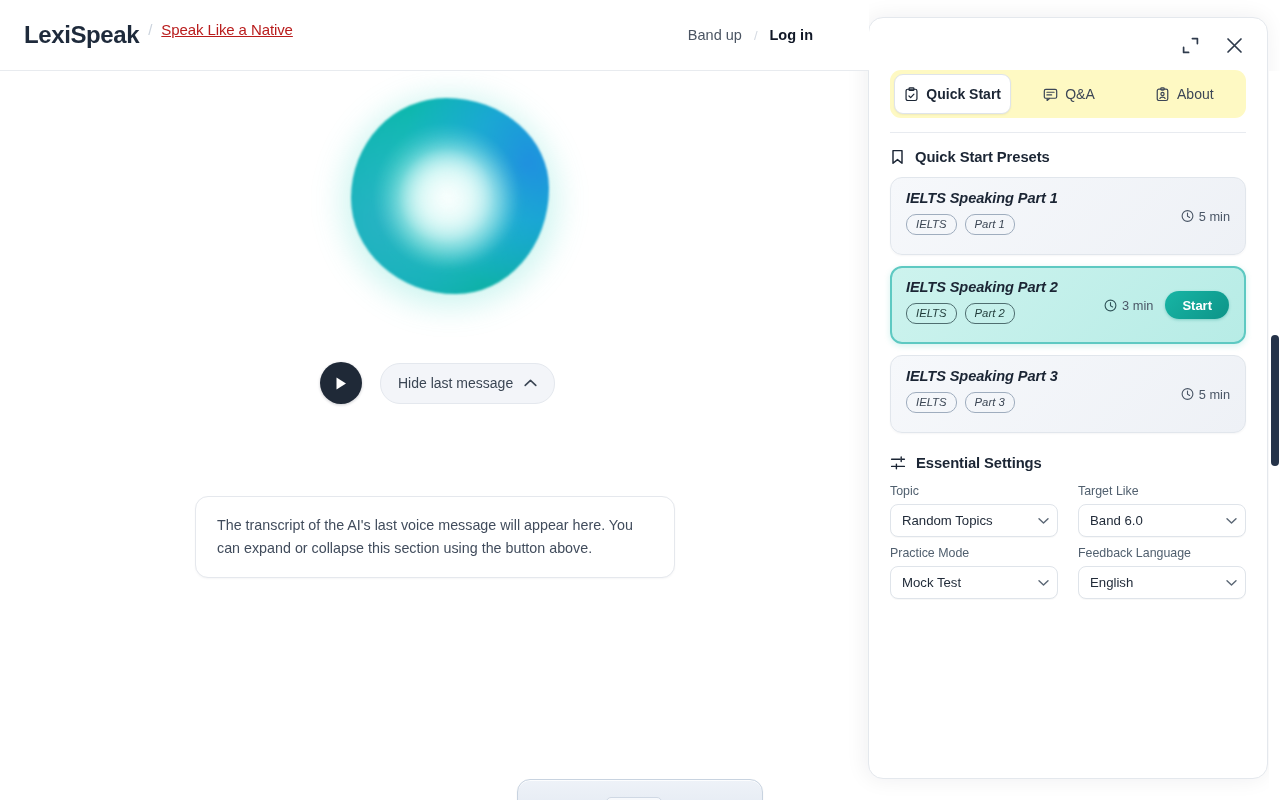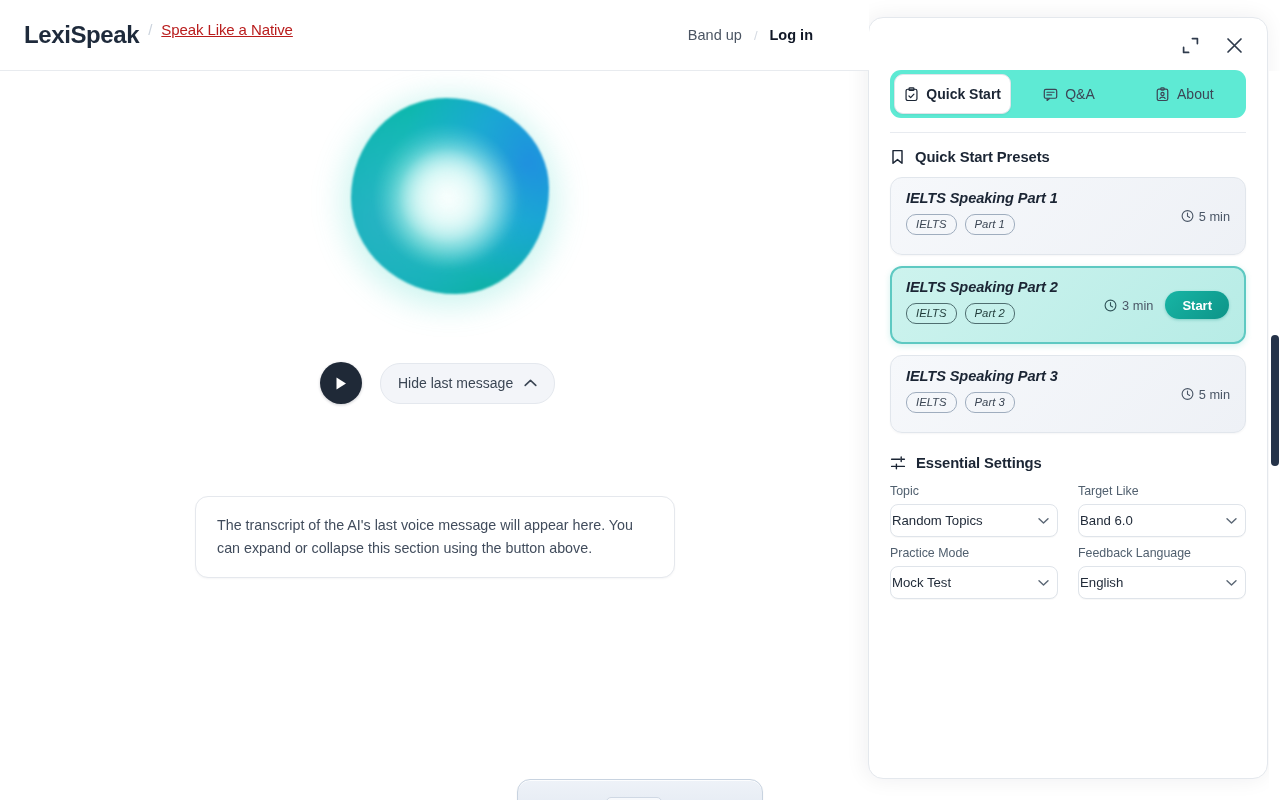--- a/index.html
+++ b/index.html
@@ -243,21 +243,21 @@
     display: flex;
     align-items: center;
     justify-content: center;
     color: #2f3b4c;
   }
 
   
   .tabs {
     margin: 8px 21px 0;
     height: 48px;
-    background: #5eead4;
+    background: #fef9c3;
     border-radius: 11px;
     display: flex;
     align-items: center;
     padding: 4px;
     justify-content: space-between;
   }
   .tab {
     flex: 1;
     height: 40px;
     border-radius: 9px;
@@ -371,21 +371,21 @@
   }
   .field { display: flex; flex-direction: column; gap: 6px; }
   .field label { font-size: 12.4px; color: #51606f; }
   .select-wrap { position: relative; }
   select {
     width: 100%;
     height: 33px;
     border: 1px solid #dfe4ea;
     border-radius: 8px;
     background: #ffffff;
-    padding: 0 28px 0 1px;
+    padding: 0 28px 0 11px;
     font-size: 13.2px;
     color: #222c3a;
     font-family: "Liberation Sans", sans-serif;
     appearance: none;
     -webkit-appearance: none;
     cursor: pointer;
     box-shadow: 0 1px 1px rgba(16,24,40,0.03);
   }
   .sel-chev {
     position: absolute;

